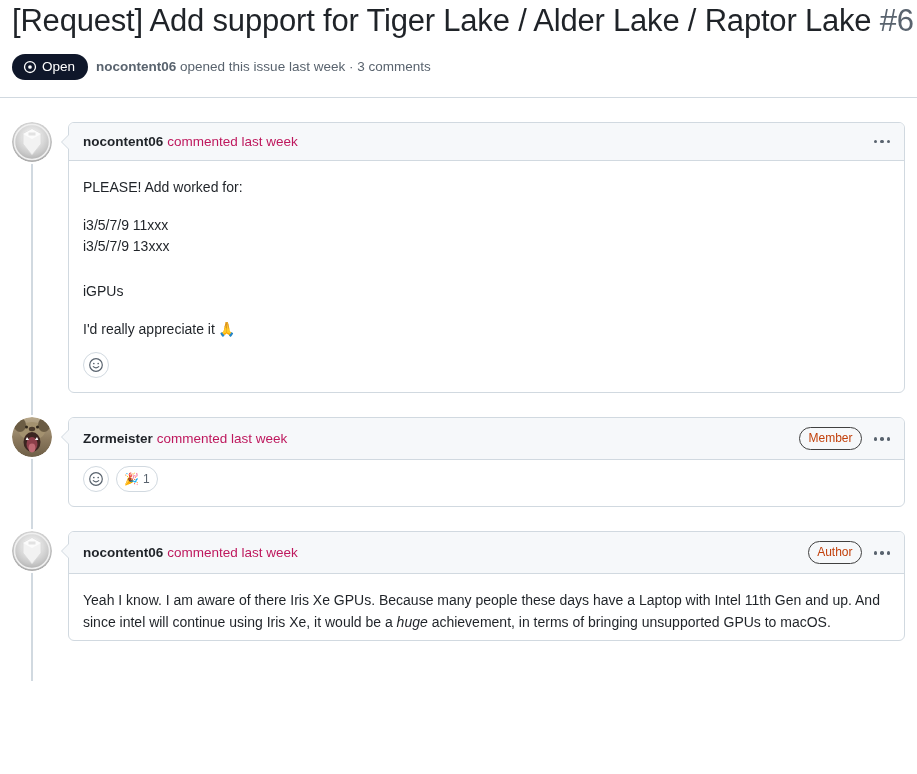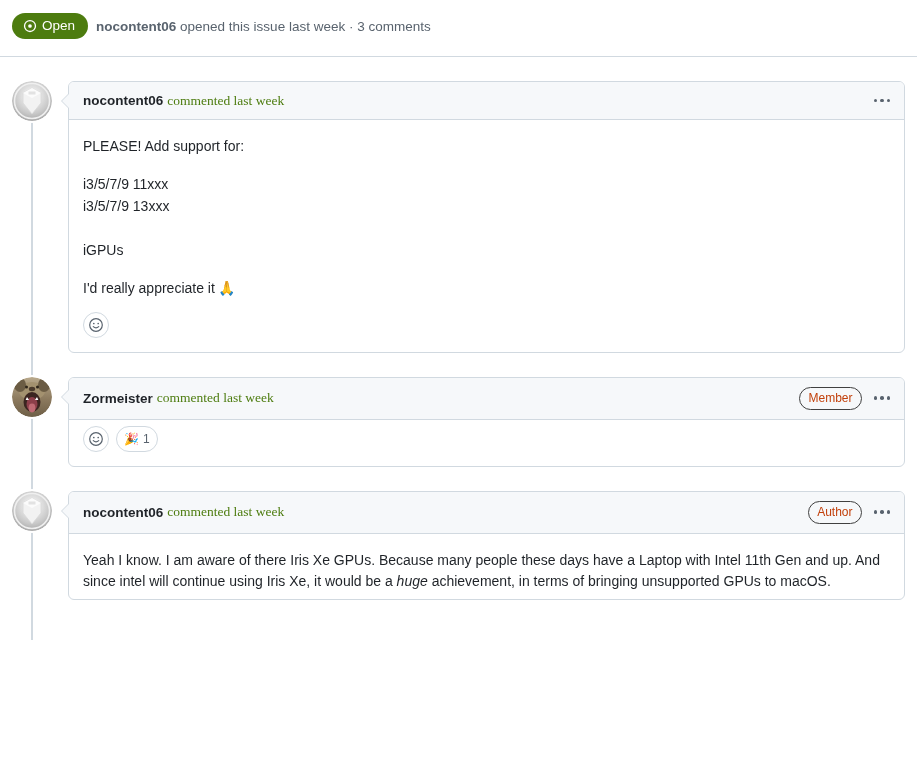--- a/index.html
+++ b/index.html
@@ -31,21 +31,21 @@
     align-items: center;
     gap: 8px;
     margin-top: 13px;
     font-size: 13.5px;
     color: #59636e;
   }
   .state-badge {
     display: inline-flex;
     align-items: center;
     gap: 5px;
-    background: #4d7c0f;
+    background: #0f172a;
     color: #ffffff;
     border-radius: 999px;
     padding: 5px 13px 5px 11px;
     font-size: 13.5px;
     font-weight: 500;
     line-height: 1.2;
   }
   .state-badge svg { display: block; }
   .meta-text { color: #59636e; }
   .meta-text .author { color: #59636e; font-weight: 600; }
@@ -128,21 +128,21 @@
     align-items: center;
     background: #f6f8fa;
     border-bottom: 1px solid #d1d9e0;
     border-radius: 5px 5px 0 0;
     padding: 9px 14px 9px 14px;
     font-size: 13.5px;
     color: #59636e;
     min-height: 38px;
   }
   .comment-author { font-weight: 600; color: #1f2328; margin-right: 4px; }
-  .comment-action { color: #4d7c0f; font-family: Liberation Serif, serif; }
+  .comment-action { color: #be185d; }
   .header-spacer { flex: 1; }
 
   .role-badge {
     border: 1px solid #404040;
     border-radius: 999px;
     padding: 1px 8px 2px 8px;
     font-size: 12px;
     color: #c2410c;
     line-height: 1.5;
     margin-right: 12px;
@@ -203,20 +203,21 @@
 
   
   .comment-row.last { margin-bottom: 0; }
 </style>
 </head>
 <body>
 
 <div class="page">
 
   <div class="title-wrap">
+    <h1 class="issue-title"><span>[Request] Add support for Tiger Lake / Alder Lake / Raptor Lake</span> <span class="issue-number">#6</span></h1>
 
     <div class="meta-row">
       <span class="state-badge">
         <svg width="14" height="14" viewBox="0 0 16 16" aria-hidden="true">
           <circle cx="8" cy="8" r="6.25" fill="none" stroke="#ffffff" stroke-width="1.5"></circle>
           <circle cx="8" cy="8" r="2.1" fill="#ffffff"></circle>
         </svg>
         <span>Open</span>
       </span>
       <span class="meta-text"><span class="author">nocontent06</span> <span>opened this issue last week · 3 comments</span></span>
@@ -249,21 +250,21 @@
           <span class="comment-author">nocontent06</span>
           <span class="comment-action">commented last week</span>
           <span class="header-spacer"></span>
           <span class="kebab">
               <i></i>
               <i></i>
               <i></i>
             </span>
         </div>
         <div class="comment-body">
-          <p>PLEASE! Add support for:</p>
+          <p>PLEASE! Add worked for:</p>
           <div class="lines">
             <div>i3/5/7/9 11xxx</div>
             <div>i3/5/7/9 13xxx</div>
           </div>
           <p>iGPUs</p>
           <p class="tight"><span>I'd really appreciate it </span><span class="emoji">🙏</span></p>
         </div>
         <div class="reactions">
           <span class="react-btn smiley">
             <svg width="16" height="16" viewBox="0 0 16 16">

